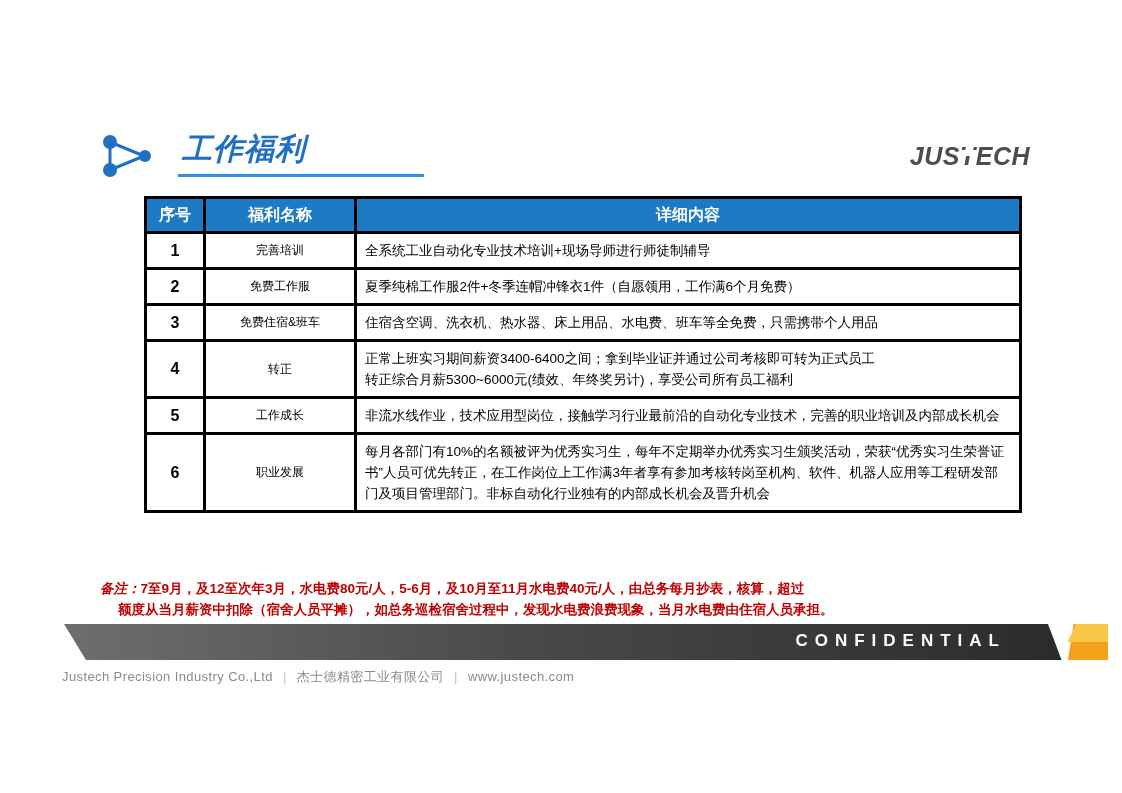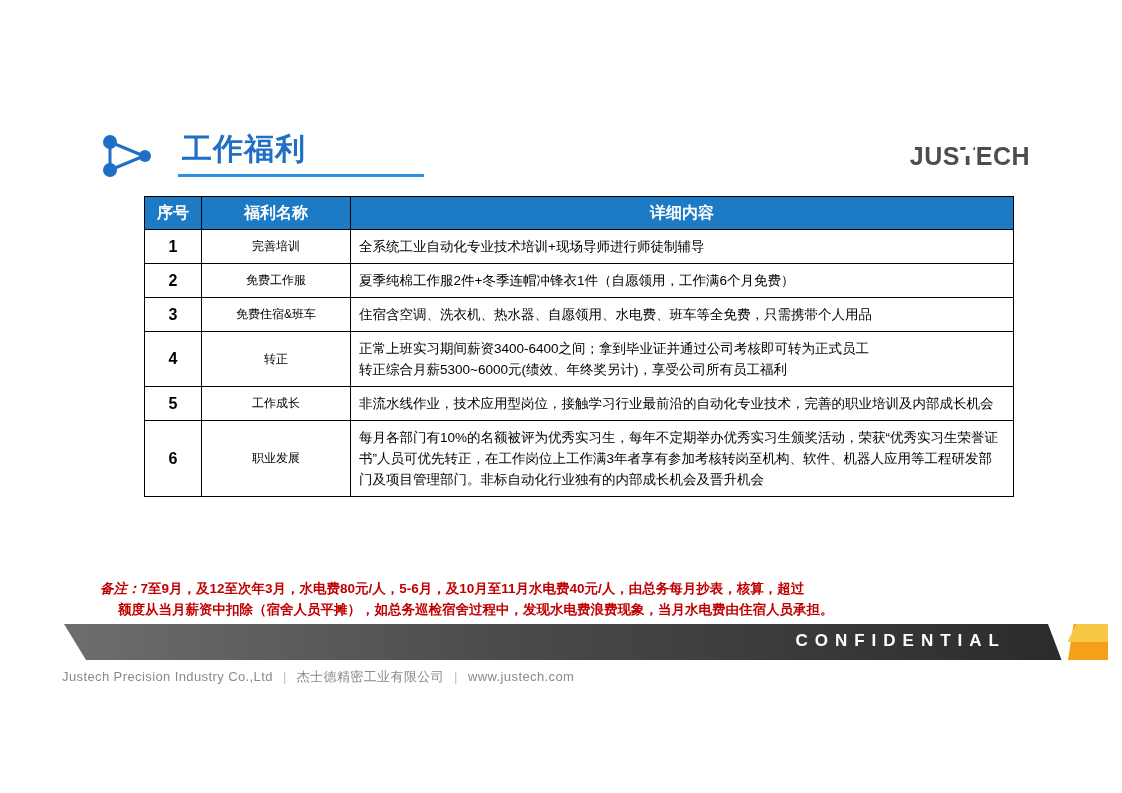--- a/index.html
+++ b/index.html
@@ -22,20 +22,21 @@
     background: #ffffff;
   }
 
   
   .header {
     position: absolute;
     left: 100px;
     top: 128px;
     width: 930px;
     height: 56px;
+    font-style: italic;
   }
   .header-icon {
     position: absolute;
     left: 0px;
     top: 2px;
     width: 56px;
     height: 52px;
   }
   .title {
     position: absolute;
@@ -95,21 +96,21 @@
     left: 144px;
     top: 196px;
     width: 842px;
   }
   table.benefits {
     border-collapse: collapse;
     width: 842px;
     table-layout: fixed;
   }
   table.benefits th, table.benefits td {
-    border: 1px solid #000000;
+    border: 3px solid #000000;
   }
   thead th {
     background: #1C7BC4;
     color: #ffffff;
     font-size: 16px;
     font-weight: bold;
     text-align: center;
     padding: 6px 4px;
     line-height: 20px;
   }
@@ -257,21 +258,21 @@
           <td class="detail">全系统工业自动化专业技术培训+现场导师进行师徒制辅导</td>
         </tr>
         <tr>
           <td class="no">2</td>
           <td class="name">免费工作服</td>
           <td class="detail">夏季纯棉工作服2件+冬季连帽冲锋衣1件（自愿领用，工作满6个月免费）</td>
         </tr>
         <tr>
           <td class="no">3</td>
           <td class="name">免费住宿&amp;班车</td>
-          <td class="detail">住宿含空调、洗衣机、热水器、自愿领用、水电费、班车等全免费，只需携带个人用品</td>
+          <td class="detail">住宿含空调、洗衣机、热水器、床上用品、水电费、班车等全免费，只需携带个人用品</td>
         </tr>
         <tr>
           <td class="no">4</td>
           <td class="name">转正</td>
           <td class="detail" style="white-space: pre-line;">正常上班实习期间薪资3400-6400之间；拿到毕业证并通过公司考核即可转为正式员工
 转正综合月薪5300~6000元(绩效、年终奖另计)，享受公司所有员工福利</td>
         </tr>
         <tr>
           <td class="no">5</td>
           <td class="name">工作成长</td>

